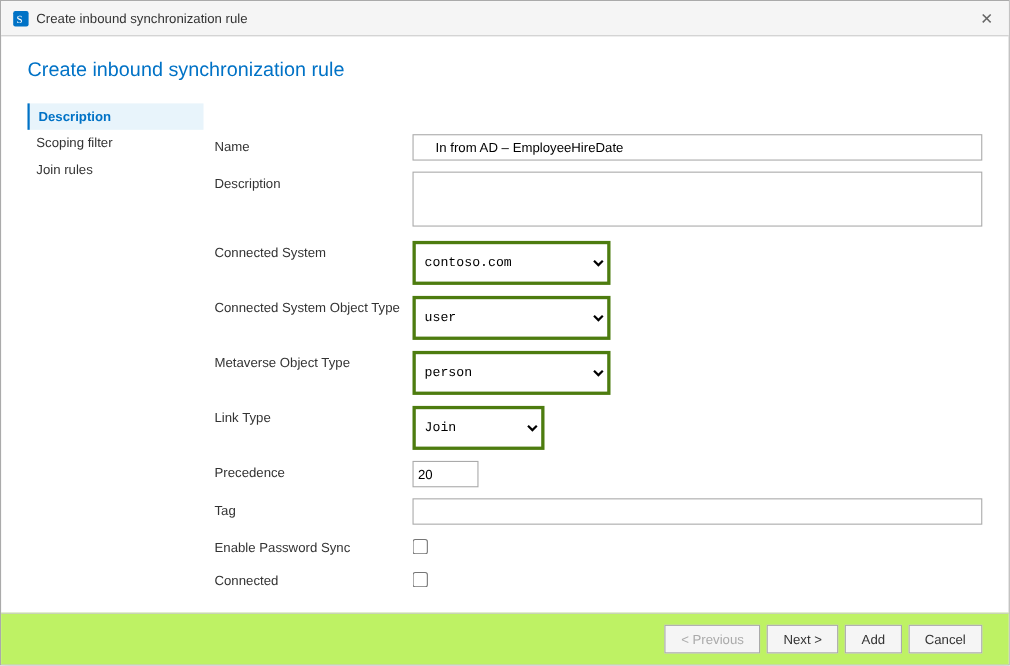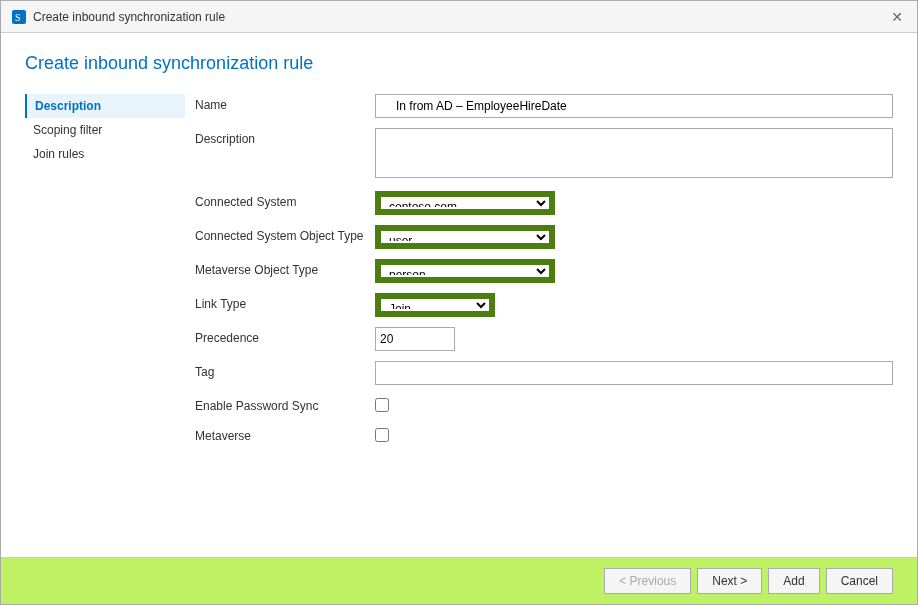--- a/index.html
+++ b/index.html
@@ -84,20 +84,21 @@
     }
     .sidebar-item.active {
       background: #e8f4fb;
       font-weight: 600;
       border-left: 2px solid #0072c6;
       color: #0072c6;
     }
     .form-area {
       flex: 1;
       padding-left: 10px;
+      margin-top: 28px;
     }
     .form-row {
       display: flex;
       align-items: flex-start;
       margin-bottom: 10px;
     }
     .form-label {
       width: 180px;
       flex-shrink: 0;
       padding-top: 4px;
@@ -122,31 +123,31 @@
       height: 50px;
       border: 1px solid #aaa;
       padding: 2px 4px;
       font-size: 12px;
       font-family: inherit;
       outline: none;
       resize: none;
       background: #fff;
     }
     .form-select {
-      height: 24px;
-      border: 6px solid #4d7c0f;
+      height: 40px;
+      border: 3px solid #4d7c0f;
       padding: 2px 4px;
       font-size: 12px;
-      font-family: Liberation Sans, sans-serif;
+      font-family: Liberation Mono, monospace;
       outline: none;
       background: #fff;
       min-width: 180px;
     }
     .form-input-small {
-      width: 80px;
+      width: 60px;
       height: 24px;
       border: 1px solid #aaa;
       padding: 2px 4px;
       font-size: 12px;
       font-family: inherit;
       outline: none;
       background: #fff;
     }
     .form-checkbox {
       width: 14px;
@@ -271,21 +272,21 @@
         </div>
 
         <div class="form-row">
           <span class="form-label">Enable Password Sync</span>
           <div class="form-control-area">
             <input type="checkbox" class="form-checkbox" style="">
           </div>
         </div>
 
         <div class="form-row">
-          <span class="form-label">Metaverse</span>
+          <span class="form-label">Connected</span>
           <div class="form-control-area">
             <input type="checkbox" class="form-checkbox" style="">
           </div>
         </div>
 
       </div>
     </div>
   </div>
 
   <div class="footer">

